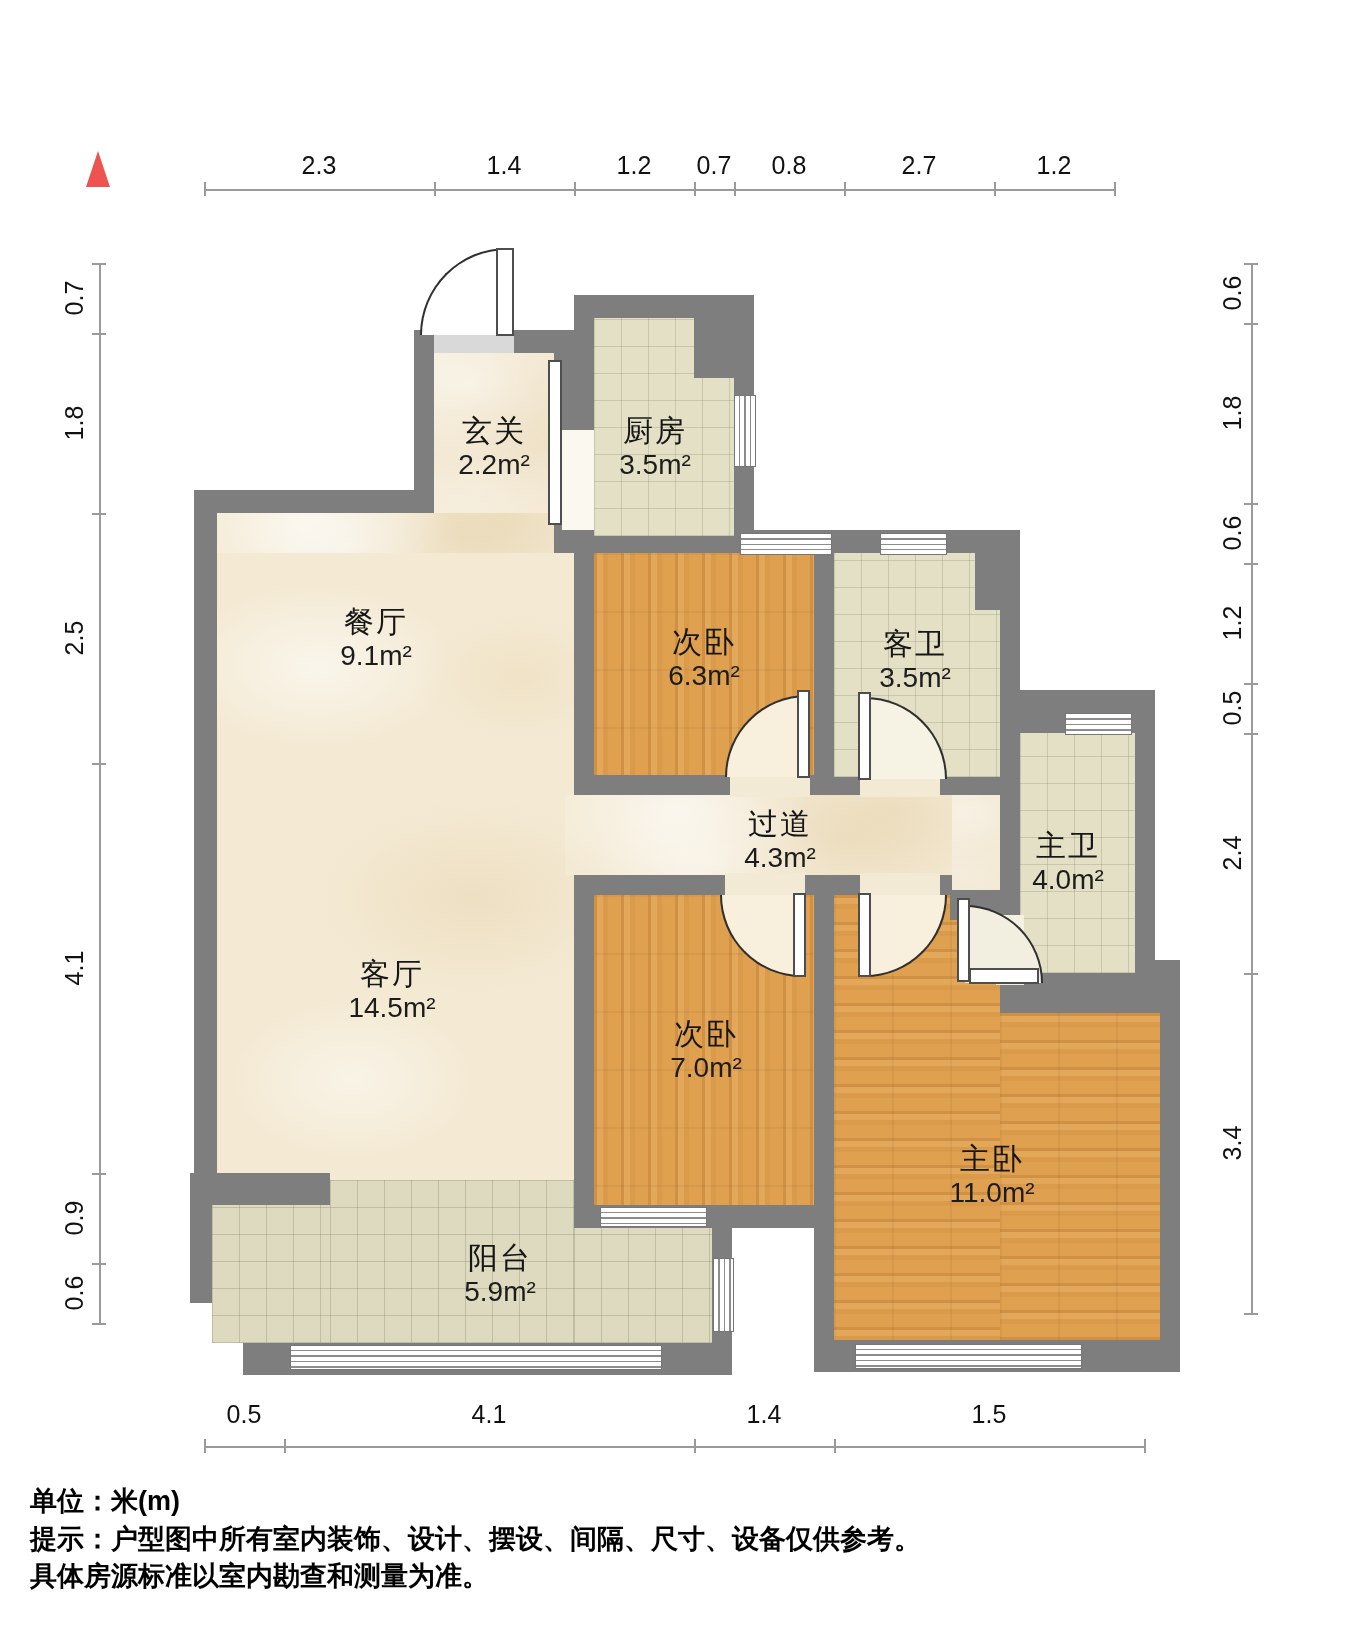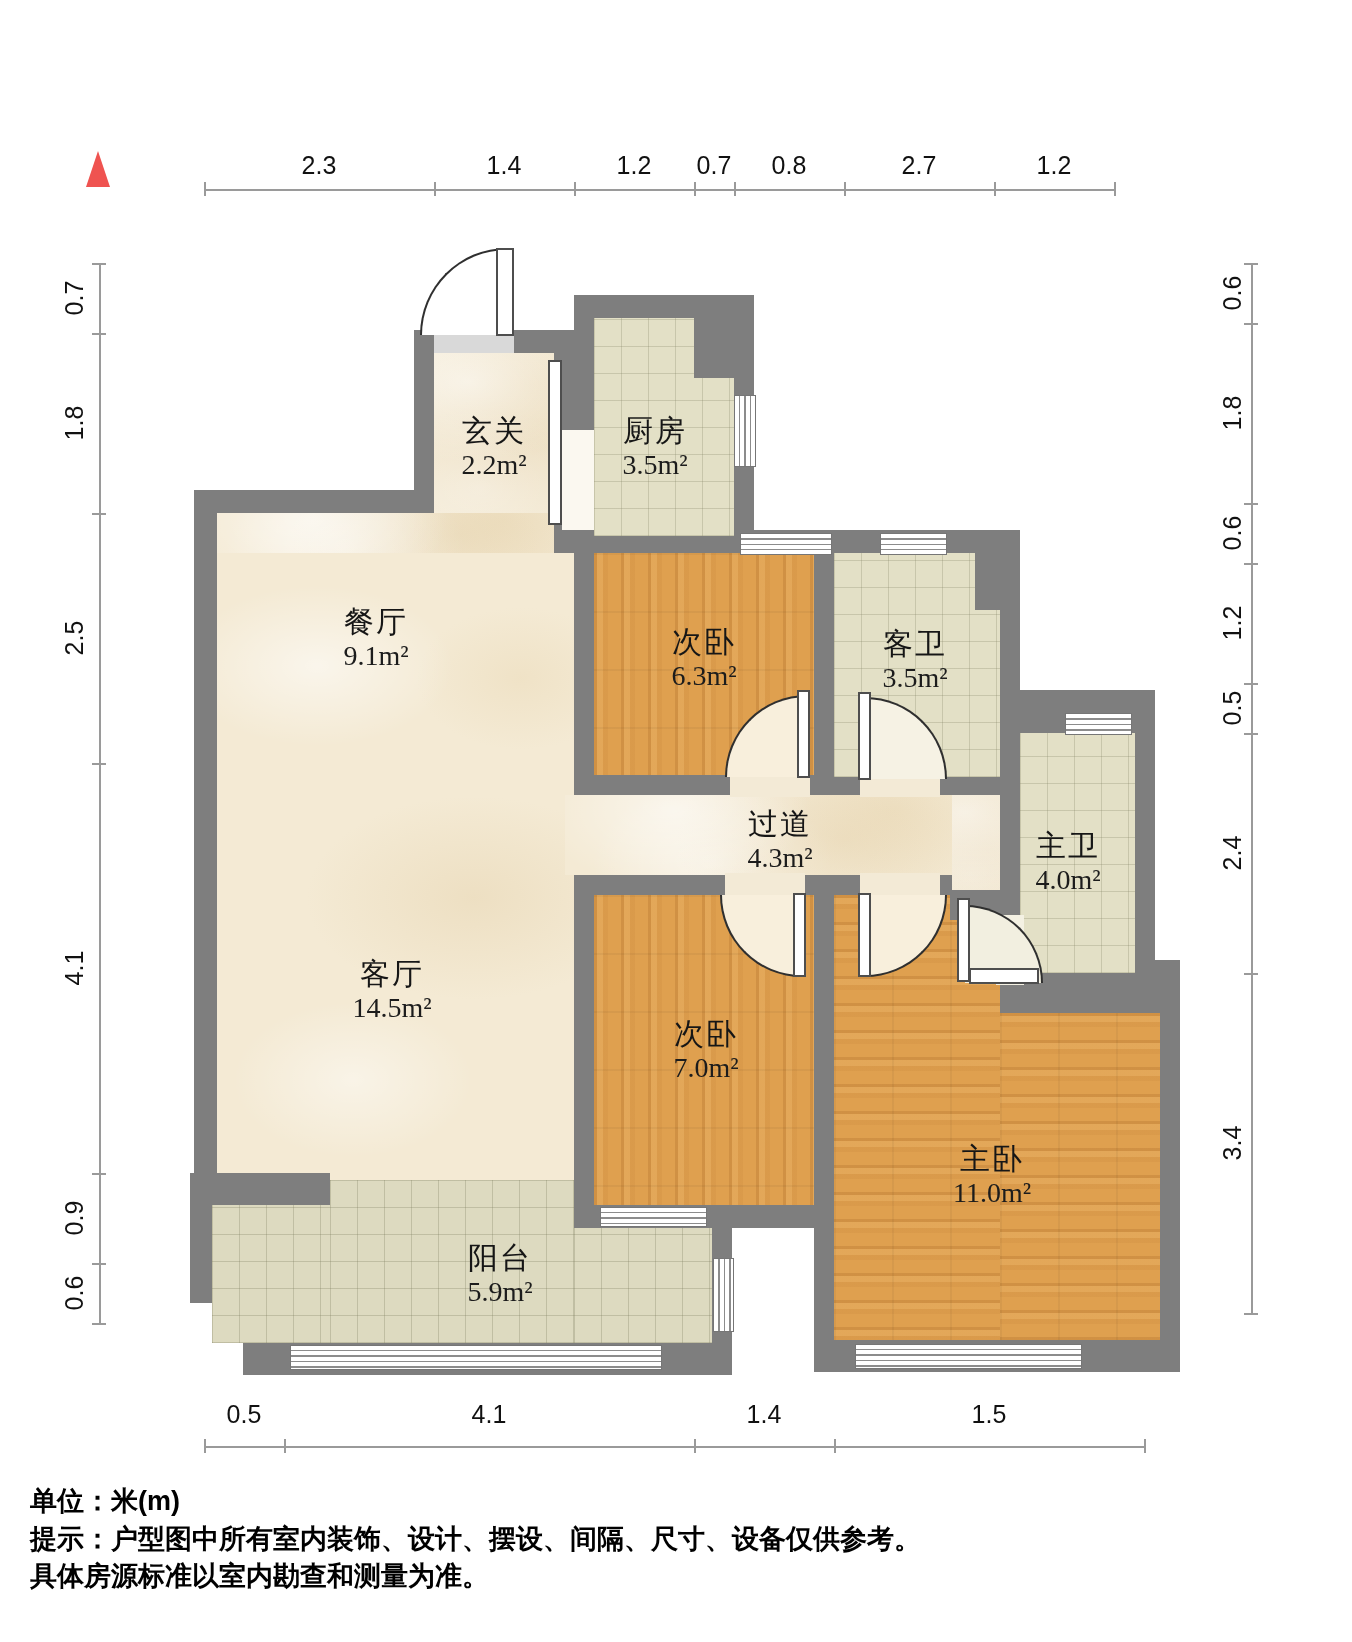--- a/index.html
+++ b/index.html
@@ -53,21 +53,21 @@
   .win-v{position:absolute;z-index:40;border:1px solid #767676;
     background:repeating-linear-gradient(90deg,#ffffff 0 4px,#8c8c8c 4px 5.5px);}
   .arc{position:absolute;z-index:50;}
   .arc-tl{border-radius:100% 0 0 0;border-top:2px solid #2f2f2f;border-left:2px solid #2f2f2f;}
   .arc-tr{border-radius:0 100% 0 0;border-top:2px solid #2f2f2f;border-right:2px solid #2f2f2f;}
   .arc-bl{border-radius:0 0 0 100%;border-bottom:2px solid #2f2f2f;border-left:2px solid #2f2f2f;}
   .arc-br{border-radius:0 0 100% 0;border-bottom:2px solid #2f2f2f;border-right:2px solid #2f2f2f;}
   .leaf{position:absolute;z-index:55;background:#ffffff;border:2px solid #4e4e4e;box-sizing:border-box;}
   .dline{position:absolute;background:#9a9a9a;z-index:5;}
   .tick{position:absolute;background:#9a9a9a;z-index:5;}
-  .rlabel{position:absolute;z-index:60;transform:translate(-50%,-50%);text-align:center;white-space:nowrap;font-family:Liberation Serif, serif;}
+  .rlabel{position:absolute;z-index:60;transform:translate(-50%,-50%);text-align:center;white-space:nowrap;}
   .rname{font-size:30px;line-height:34px;color:#161616;letter-spacing:2px;}
   .rarea{font-size:28px;line-height:33px;color:#1c1c1c;}
   .dlab{position:absolute;z-index:6;font-size:25px;color:#111;transform:translate(-50%,-50%);white-space:nowrap;}
   .dlab-v{position:absolute;z-index:6;font-size:25px;color:#111;transform:translate(-50%,-50%) rotate(-90deg);white-space:nowrap;}
   .footer{position:absolute;left:30px;z-index:60;font-size:27px;font-weight:700;color:#000;white-space:nowrap;}
   #north{position:absolute;left:86px;top:151px;width:0;height:0;z-index:6;
     border-left:12px solid transparent;border-right:12px solid transparent;border-bottom:36px solid #ef5350;}
 </style>
 </head>
 <body>

